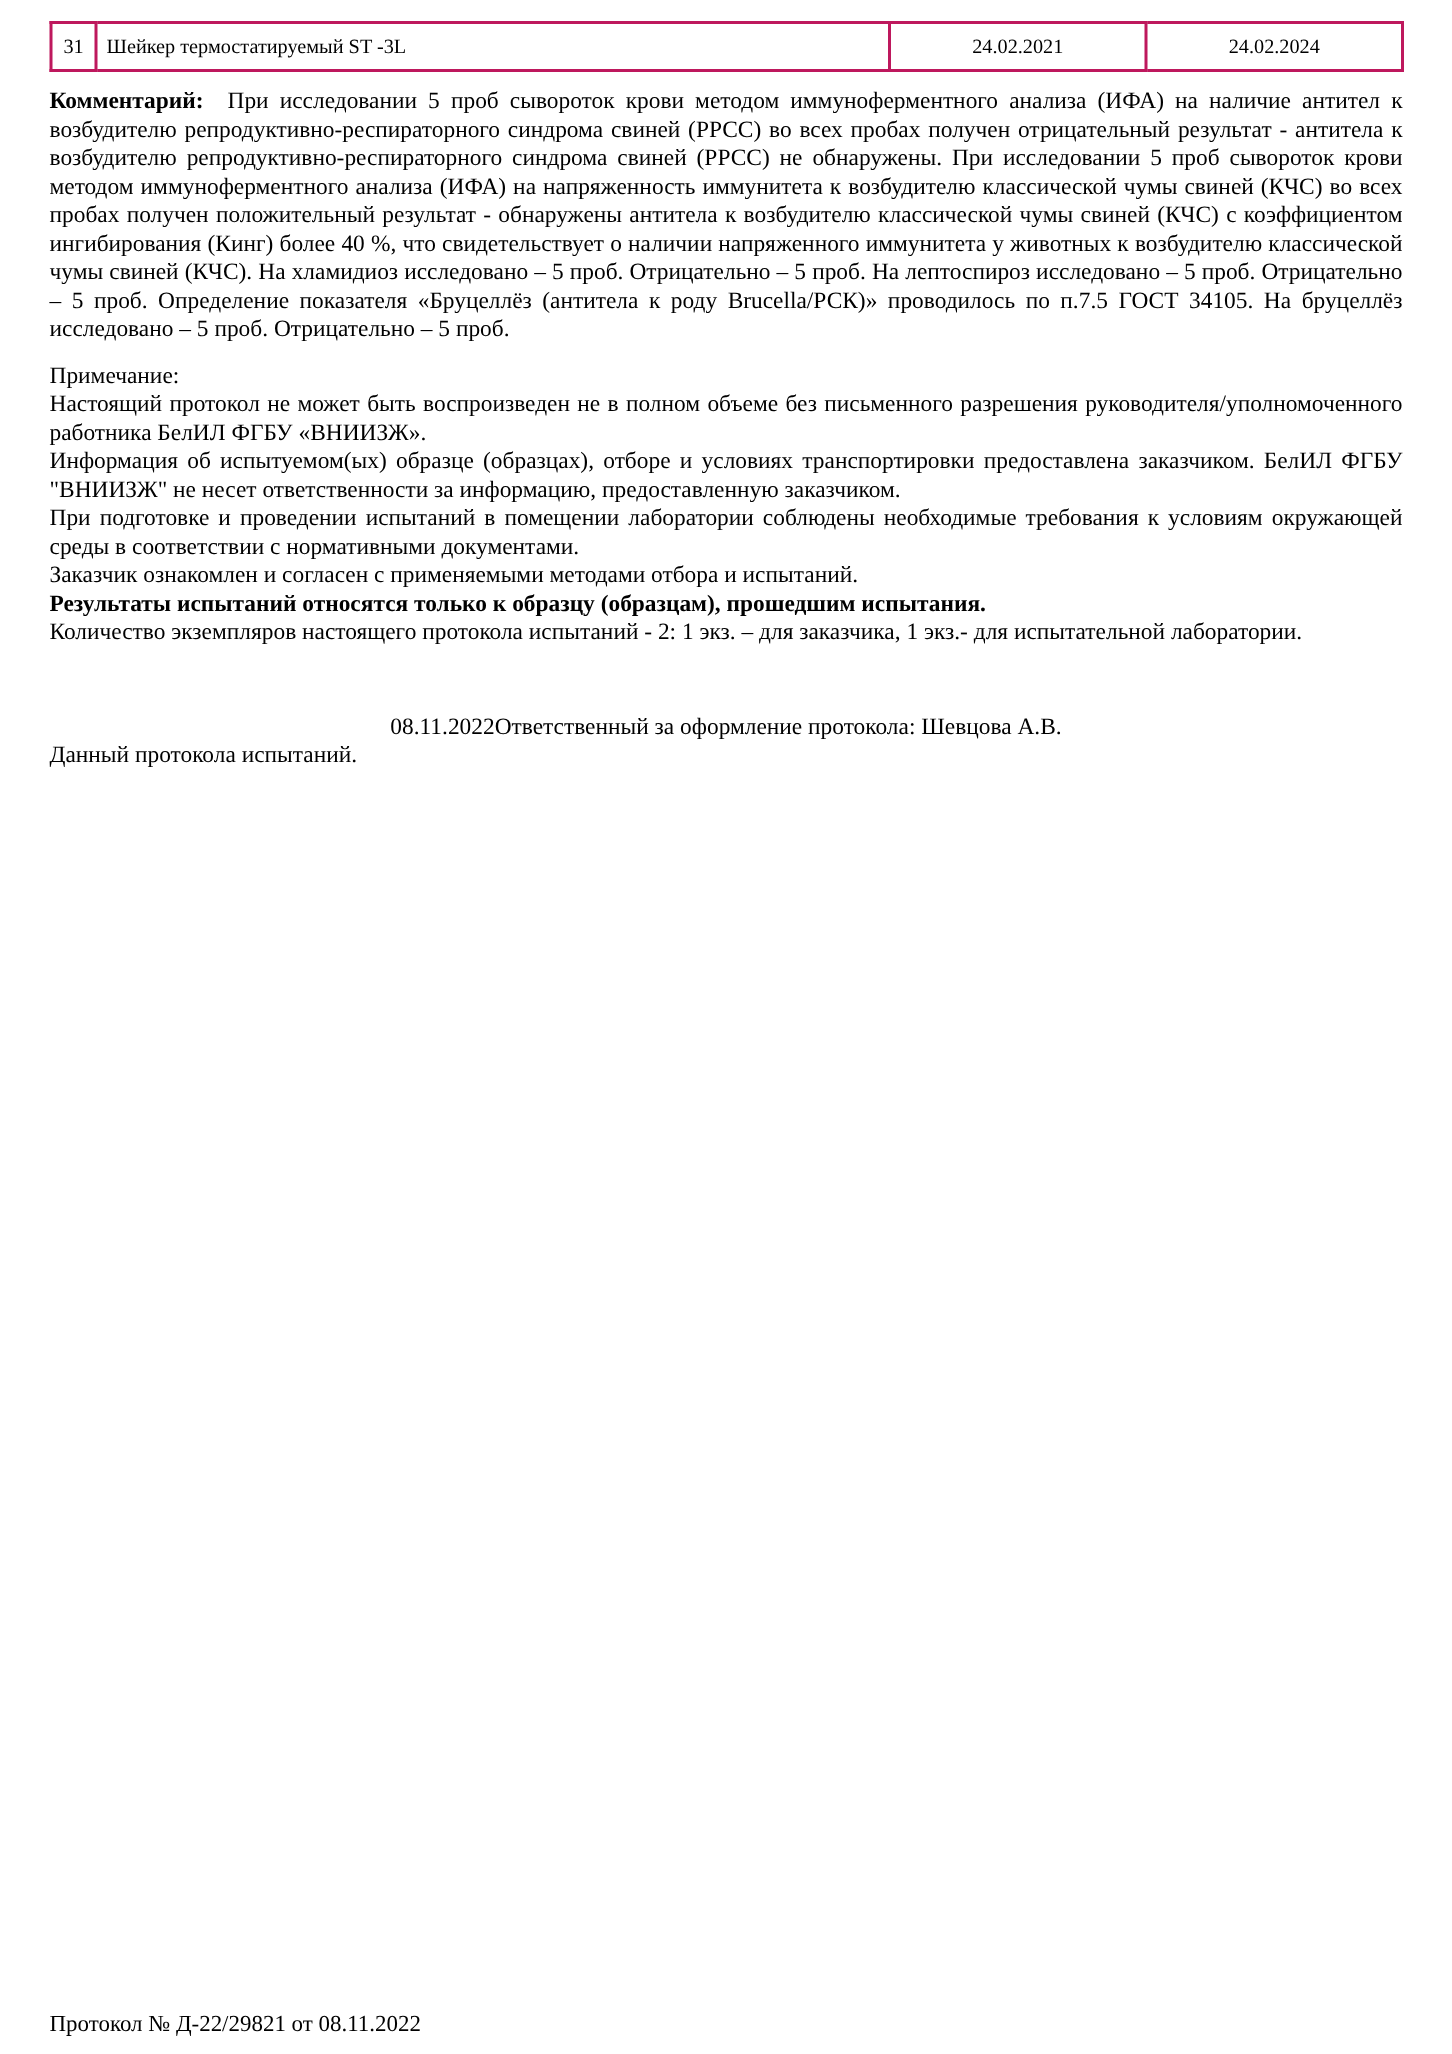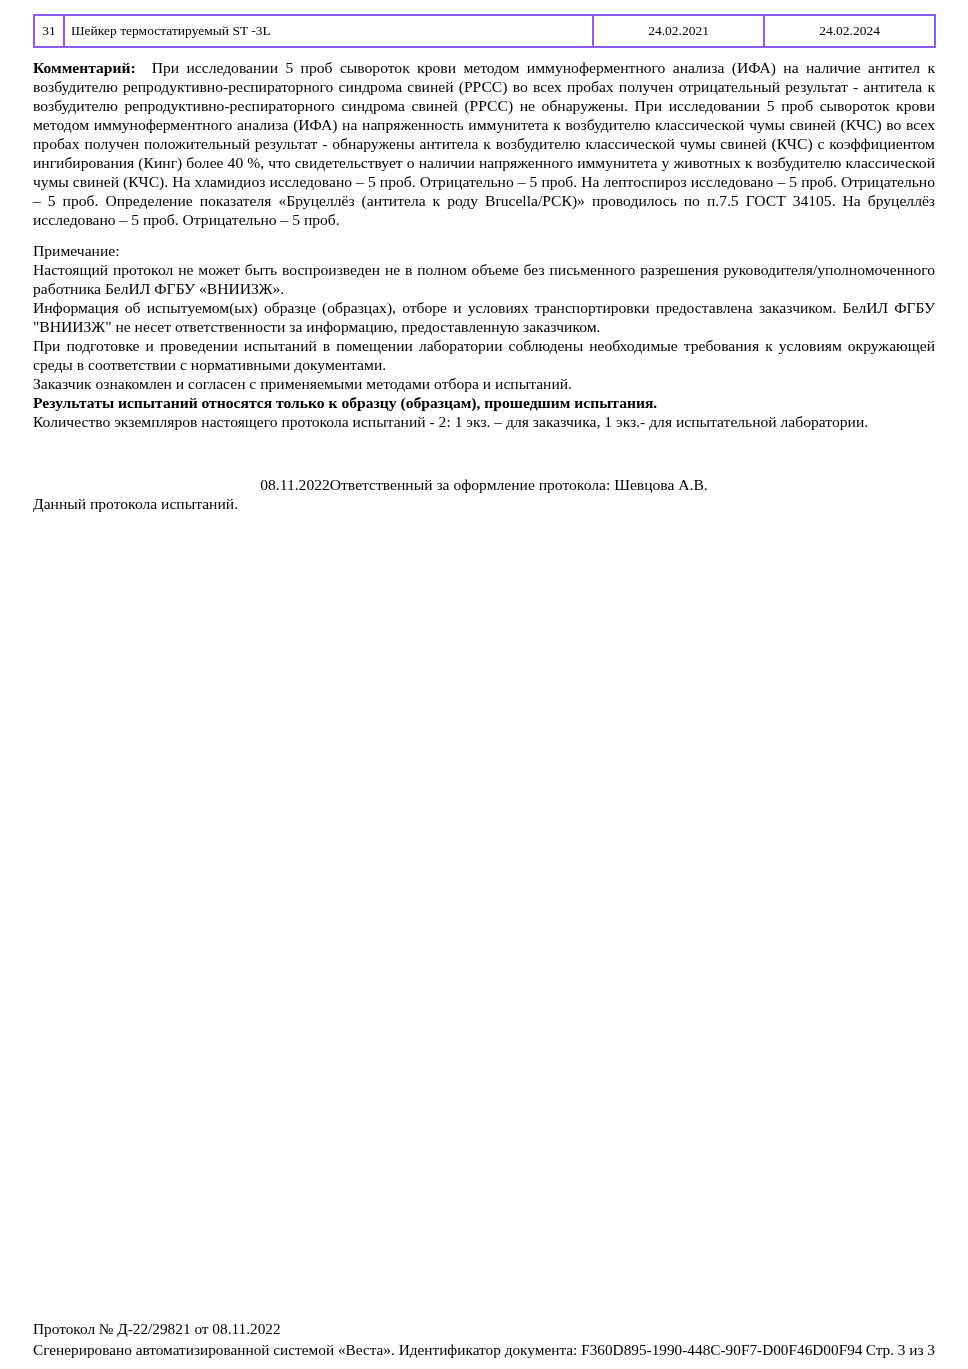--- a/index.html
+++ b/index.html
@@ -19,21 +19,21 @@
     overflow: hidden;
   }
   
   table.equip-table {
     border-collapse: collapse;
     width: 902px;
     font-size: 13.5px;
     table-layout: fixed;
   }
   table.equip-table td {
-    border: 2px solid #8b5cf6;
+    border: 2px solid #be185d;
     padding: 2px 6px;
     height: 32px;
     vertical-align: middle;
     white-space: nowrap;
     overflow: hidden;
   }
   td.c-num  { width: 30px;  text-align: center; padding: 2px 2px; }
   td.c-name { width: 529px; text-align: left; }
   td.c-date { width: 171px; text-align: center; }
   
@@ -95,19 +95,15 @@
   </div>
 
   <div class="bodytext sig-row">
     <span>08.11.2022</span>
     <span>Ответственный за оформление протокола: Шевцова А.В.</span>
   </div>
   <p class="bodytext">Данный протокола испытаний.</p>
 
   <div class="footer">
     <div>Протокол № Д-22/29821 от 08.11.2022</div>
-    <div class="footer-row">
-      <span>Сгенерировано автоматизированной системой «Веста». Идентификатор документа: F360D895-1990-448C-90F7-D00F46D00F94</span>
-      <span>Стр. 3 из 3</span>
-    </div>
   </div>
 
 </div>
 
 </body></html>

